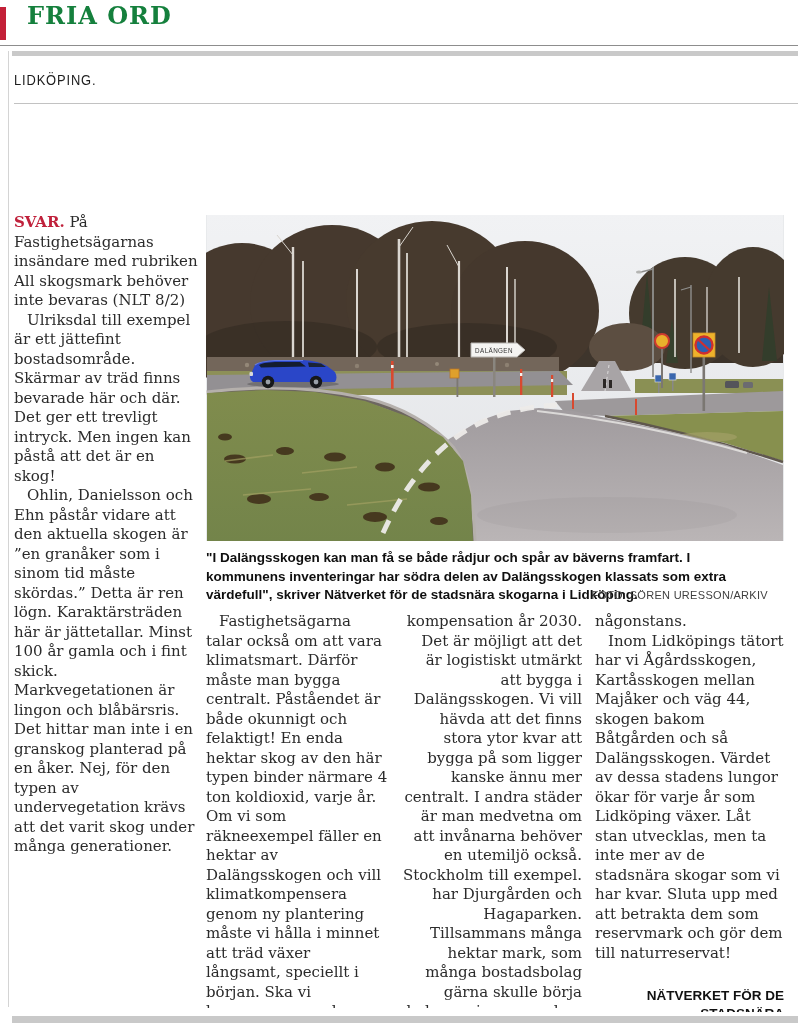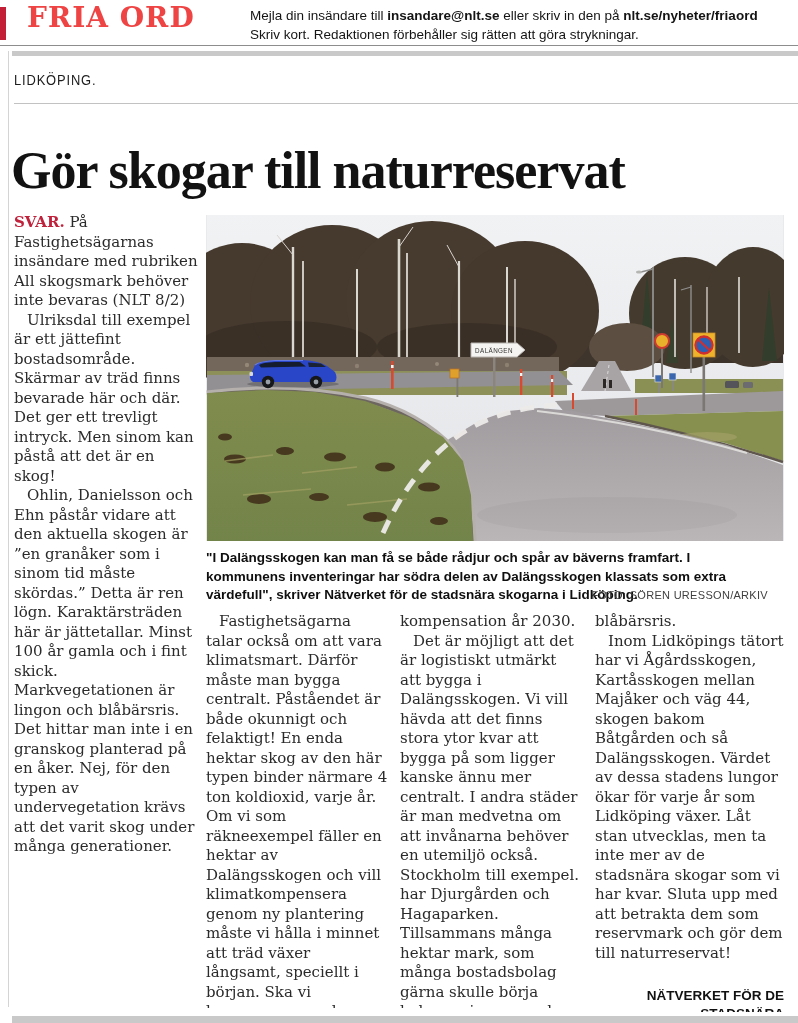--- a/index.html
+++ b/index.html
@@ -1,21 +1,21 @@
 <!DOCTYPE html>
 <html lang="sv"><head>
 <meta charset="utf-8">
 <style>
   html,body{margin:0;padding:0;background:#fff;}
   .page{position:relative;width:798px;height:1023px;background:#fff;overflow:hidden;
         font-family:"DejaVu Serif",serif;color:#2b2b2b;}
   
   .red-tick{position:absolute;left:0;top:7px;width:6px;height:33px;background:#c32038;}
   .logo{position:absolute;left:27px;top:1px;font-family:"DejaVu Serif",serif;font-weight:bold;
-        font-size:28px;letter-spacing:1px;color:#ef4444;}
+        font-size:24px;letter-spacing:1px;color:#15803d;}
   .header-text{position:absolute;left:250px;top:6px;font-family:"Liberation Sans",sans-serif;
         font-size:13.5px;line-height:19px;color:#141414;}
   .header-text b{font-weight:bold;}
   .rule-1{position:absolute;left:0;right:0;top:45px;height:1px;background:#8d8d8d;}
   .grey-bar-top{position:absolute;left:12px;right:0;top:51px;height:5px;background:#c9c9c9;}
   .v-line{position:absolute;left:8px;top:51px;height:956px;width:1px;background:#d4d4d4;}
   
   .kicker{position:absolute;left:14px;top:71px;font-family:"Liberation Sans",sans-serif;
         font-size:15px;letter-spacing:1px;color:#1d1d1d;transform:scaleX(.86);transform-origin:left;}
   .rule-2{position:absolute;left:14px;right:0;top:103px;height:1px;background:#c2c2c2;}
@@ -27,45 +27,40 @@
         font-family:"Liberation Sans",sans-serif;font-weight:bold;font-size:13.5px;line-height:18.5px;color:#0f0f0f;}
   .caption .cap-text{display:block;width:540px;}
   .credit{position:absolute;right:16px;bottom:3px;font-weight:normal;font-size:11px;
         letter-spacing:.3px;color:#3f3f3f;margin-left:36px;}
   
   .col{position:absolute;width:184px;font-size:15px;line-height:19.5px;text-align:left;}
   .col p{margin:0;}
   .col p.ind{text-indent:13px;}
   #col1{left:14px;top:213px;height:795px;overflow:hidden;}
   #col2{left:206px;top:612px;width:182px;height:396px;overflow:hidden;}
-  #col3{left:400px;top:612px;width:182px;height:396px;overflow:hidden;}
+  #col3{left:400px;top:612px;width:182px;height:396px;overflow:hidden;text-align:right;}
   #col4{left:595px;top:612px;width:189px;height:400px;overflow:hidden;}
   .svar{color:#c0213b;font-weight:bold;margin-top:12px;}
   .signature{margin-top:24px;text-align:right;font-family:"Liberation Sans",sans-serif;}
   .sig-org{font-weight:bold;font-size:13.5px;line-height:18px;color:#111;}
   .grey-bar-bottom{position:absolute;left:12px;right:0;top:1016px;height:7px;background:#c9c9c9;}
 </style>
 </head>
 <body>
 
 <div class="page">
 
   <div class="red-tick"></div>
   <div class="logo">FRIA ORD</div>
-  <div class="header-text">
-    <div><span>Mejla din insändare till </span><b>insandare@nlt.se</b><span> eller skriv in den på </span><b>nlt.se/nyheter/friaord</b></div>
-    <div>Skriv kort. Redaktionen förbehåller sig rätten att göra strykningar.</div>
-  </div>
   <div class="rule-1"></div>
   <div class="grey-bar-top"></div>
   <div class="v-line"></div>
 
   <div class="kicker">LIDKÖPING.</div>
   <div class="rule-2"></div>
-  <h1 class="headline">Gör skogar till naturreservat</h1>
 
   <div class="photo">
     <svg width="578" height="326" viewBox="0 0 576 326" xmlns="http://www.w3.org/2000/svg">
       <defs>
         <linearGradient id="sky" x1="0" y1="0" x2="0" y2="1">
           <stop offset="0" stop-color="#f1f2f4"></stop>
             <stop offset="1" stop-color="#e2e4e7"></stop>
         </linearGradient>
         <linearGradient id="road" x1="0" y1="0" x2="0" y2="1">
           <stop offset="0" stop-color="#a09b9e"></stop>
@@ -238,36 +233,36 @@
     </svg>
   </div>
 
   <div class="caption">
     <span class="cap-text">"I Dalängsskogen kan man få se både rådjur och spår av bäverns framfart. I kommunens inventeringar har södra delen av Dalängsskogen klassats som extra värdefull", skriver Nätverket för de stadsnära skogarna i Lidköping.</span>
     <span class="credit">FOTO: SÖREN URESSON/ARKIV</span>
   </div>
 
   <div class="col" id="col1">
     <p><span class="svar">SVAR.</span><span> På Fastighetsägarnas insändare med rubriken All skogsmark behöver inte bevaras (NLT 8/2)</span></p>
-    <p class="ind">Ulriksdal till exempel är ett jättefint bostadsområde. Skärmar av träd finns bevarade här och där. Det ger ett trevligt intryck. Men sinom kan påstå att det är en skog!</p>
+    <p class="ind">Ulriksdal till exempel är ett jättefint bostadsområde. Skärmar av träd finns bevarade här och där. Det ger ett trevligt intryck. Men ingen kan påstå att det är en skog!</p>
     <p class="ind">Ohlin, Danielsson och Ehn påstår vidare att den aktuella skogen är ”en granåker som i sinom tid måste skördas.” Detta är ren lögn. Karaktärsträden här är jättetallar. Minst 100 år gamla och i fint skick. Markvegetationen är lingon och blåbärsris. Det hittar man inte i en granskog planterad på en åker. Nej, för den typen av undervegetation krävs att det varit skog under många generationer.</p>
 
   </div>
 
   <div class="col" id="col2">
     <p class="ind">Fastighetsägarna talar också om att vara klimatsmart. Därför måste man bygga centralt. Påståendet är både okunnigt och felaktigt! En enda hektar skog av den här typen binder närmare 4 ton koldioxid, varje år. Om vi som räkneexempel fäller en hektar av Dalängsskogen och vill klimatkompensera genom ny plantering måste vi hålla i minnet att träd växer långsamt, speciellt i början. Ska vi kompensera med nyplantering måste vi plantera på en yta som är 12-13 gånger så stor. Då är vi ändå inte uppe i full</p>
   </div>
 
   <div class="col" id="col3">
     <p>kompensation år 2030.</p>
     <p class="ind">Det är möjligt att det är logistiskt utmärkt att bygga i Dalängsskogen. Vi vill hävda att det finns stora ytor kvar att bygga på som ligger kanske ännu mer centralt. I andra städer är man medvetna om att invånarna behöver en utemiljö också. Stockholm till exempel. har Djurgården och Hagaparken. Tillsammans många hektar mark, som många bostadsbolag gärna skulle börja bebygga i morgon dag. Men man sparar marken för invånarna. Promenader, löpturer, hundrastning och förskolor och skolors uteaktiviteter måste ju också få plats</p>
   </div>
 
   <div class="col" id="col4">
-    <p>blåbärsris.</p>
+    <p>någonstans.</p>
     <p class="ind">Inom Lidköpings tätort har vi Ågårdsskogen, Kartåsskogen mellan Majåker och väg 44, skogen bakom Båtgården och så Dalängsskogen. Värdet av dessa stadens lungor ökar för varje år som Lidköping växer. Låt stan utvecklas, men ta inte mer av de stadsnära skogar som vi har kvar. Sluta upp med att betrakta dem som reservmark och gör dem till naturreservat!</p>
     <div class="signature">
       <div class="sig-org">NÄTVERKET FÖR DE STADSNÄRA</div>
 
     </div>
   </div>
 
   <div class="grey-bar-bottom"></div>
 </div>
 

